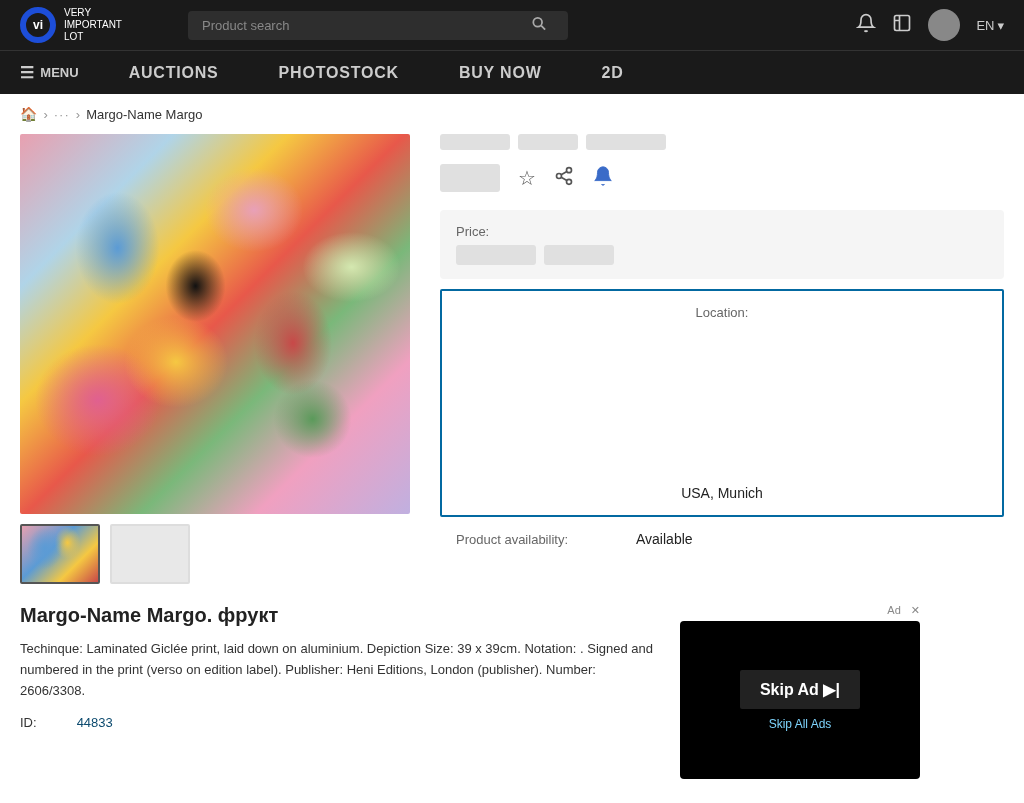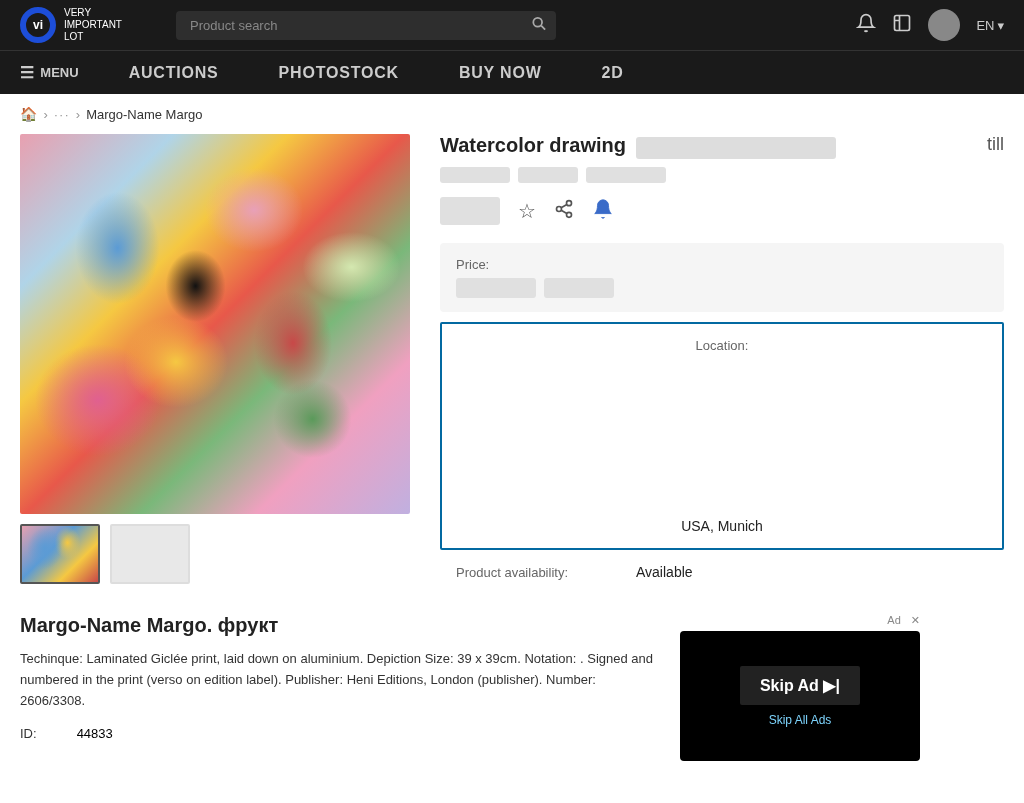--- a/index.html
+++ b/index.html
@@ -35,20 +35,21 @@
     }
     .search-bar input {
       width: 100%;
       padding: 7px 36px 7px 14px;
       border-radius: 4px;
       border: none;
       background: #2e2e2e;
       color: #aaa;
       font-size: 13px;
       outline: none;
+      margin-left: 12px;
     }
     .search-bar input::placeholder { color: #888; }
     .search-icon-btn {
       position: absolute; right: 10px; top: 50%; transform: translateY(-50%);
       background: none; border: none; cursor: pointer; color: #aaa;
     }
     .nav-icons {
       display: flex; align-items: center; gap: 16px; margin-left: auto;
     }
     .nav-icon { color: #ccc; font-size: 18px; cursor: pointer; }
@@ -208,23 +209,23 @@
     .desc-title {
       font-size: 20px; font-weight: 700; margin-bottom: 12px;
     }
     .desc-text {
       font-size: 13px; color: #333; line-height: 1.6; margin-bottom: 14px;
     }
     .desc-id-row {
       display: flex; gap: 40px; font-size: 13px; color: #333;
     }
     .desc-id-label { color: #333; }
-    .desc-id-value { color: #000000; }
+    .desc-id-value { color: #0c4a6e; }
     .ad-box {
-      flex: 0 0 240px; height: 130px;
+      flex: 0 0 240px; height: 158px;
       background: #000;
       border-radius: 4px;
       display: flex; flex-direction: column;
       align-items: center; justify-content: center;
       gap: 8px;
       margin-left: auto;
     }
     .skip-ad-btn {
       background: #222; color: #fff;
       border: none; padding: 10px 20px;
@@ -304,27 +305,20 @@
 
   <div class="image-section">
     <div class="main-image"></div>
     <div class="thumbnails">
       <div class="thumb thumb-1 active"></div>
       <div class="thumb thumb-2"></div>
     </div>
   </div>
 
   <div class="product-info">
-    <div class="product-title-row">
-      <div>
-        <span class="product-title">Watercolor drawing</span>
-        <span class="title-blur"></span>
-      </div>
-      <span class="title-till">till</span>
-    </div>
 
     <div class="blurred-row">
       <div class="blur-block" style="width:70px"></div>
       <div class="blur-block" style="width:60px"></div>
       <div class="blur-block" style="width:80px"></div>
     </div>
 
     <div class="action-icons">
       <div class="blur-sm"></div>
       <span class="action-icon">☆</span>

